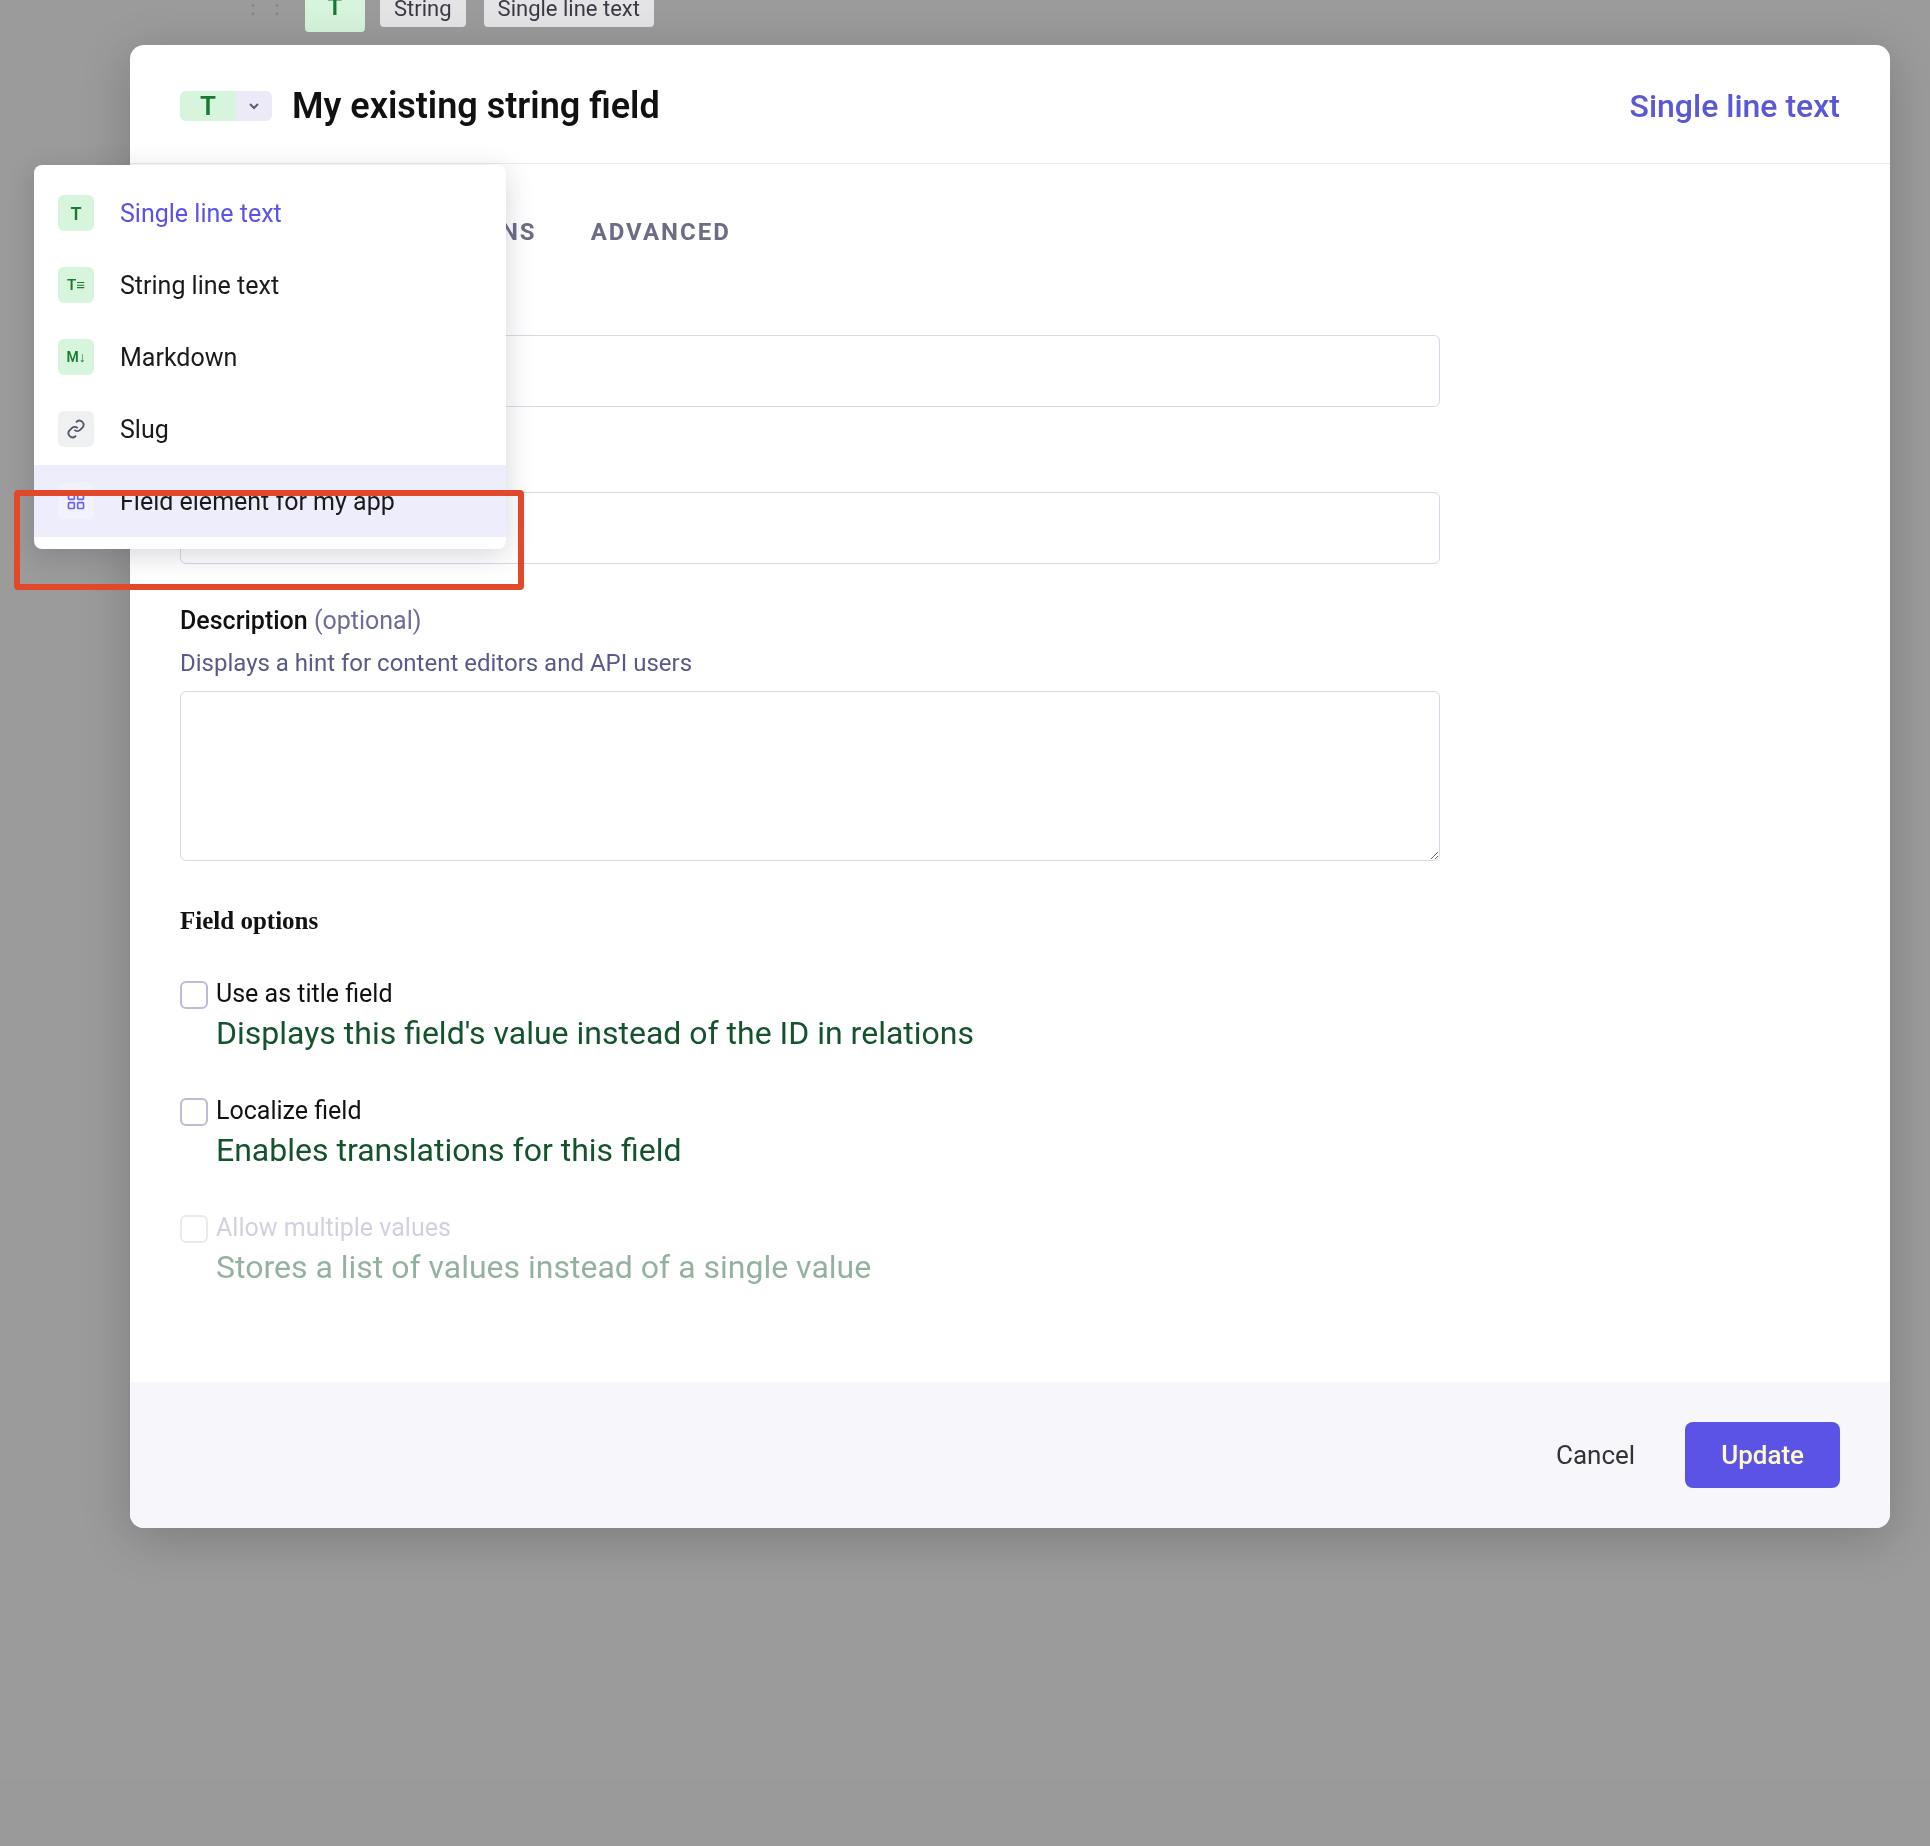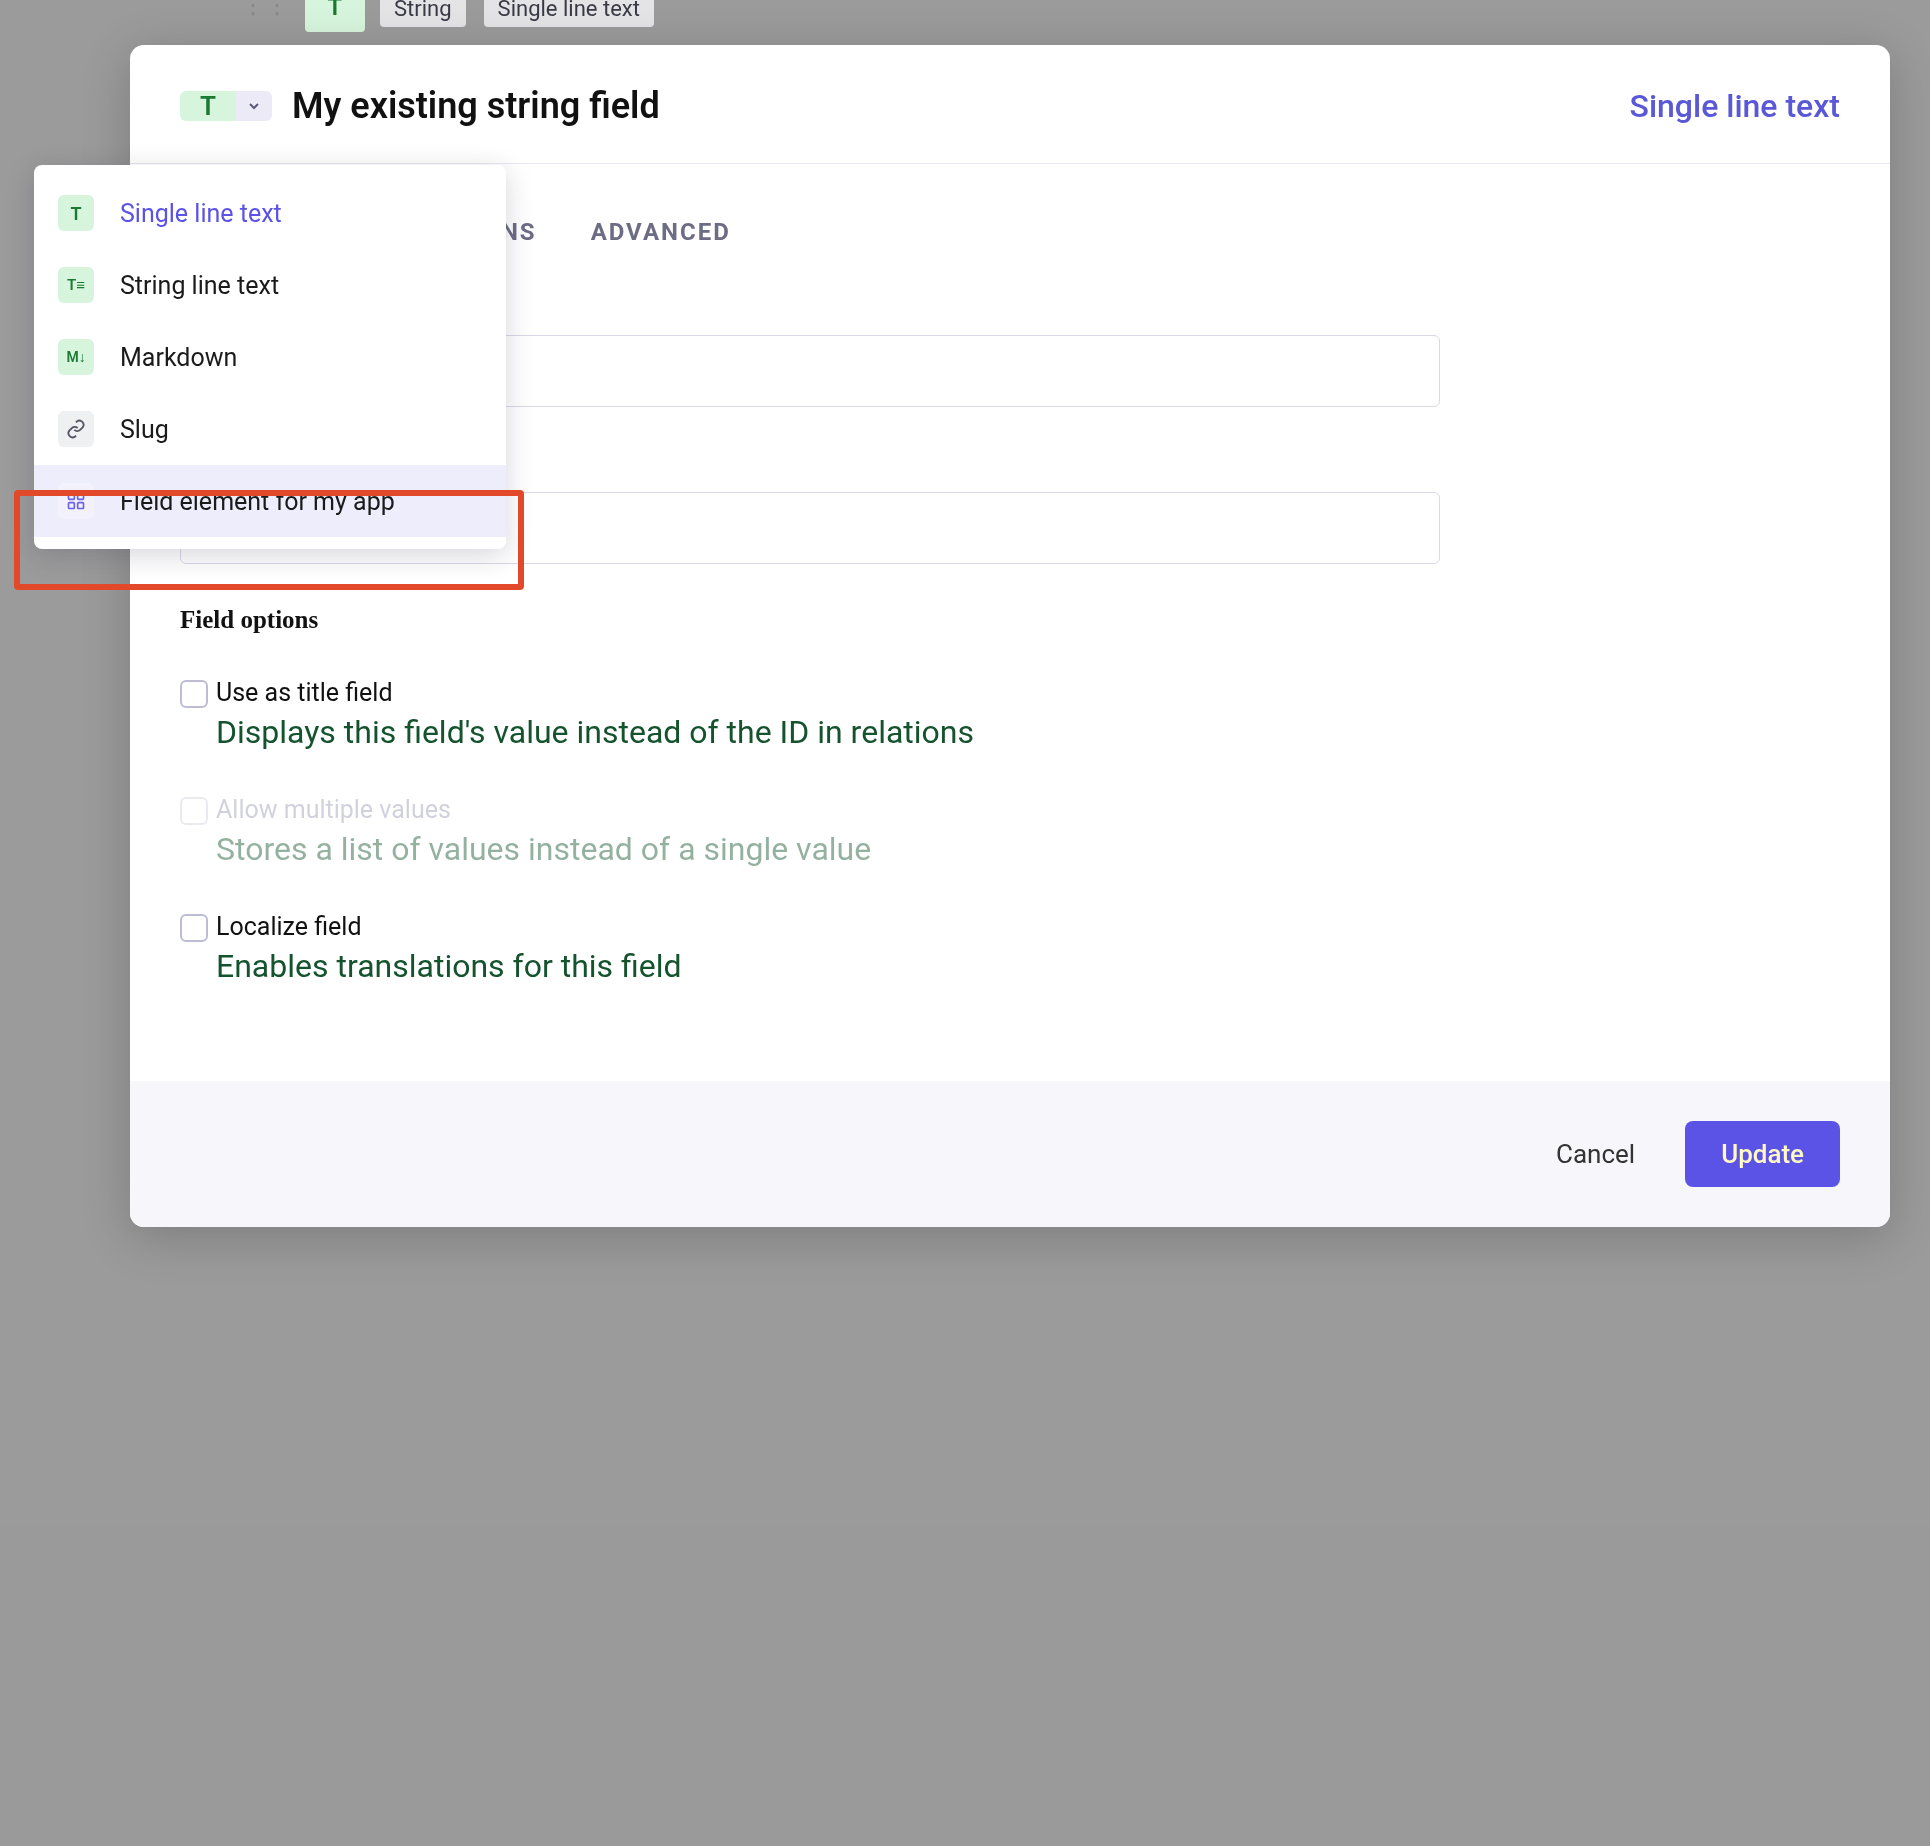--- a/index.html
+++ b/index.html
@@ -177,42 +177,50 @@
 
     <div class="form">
       <div class="fgroup">
         <label class="flabel">Display name</label>
         <input class="finput" value="My existing string field" style="">
       </div>
       <div class="fgroup">
         <label class="flabel">API ID</label>
         <input class="finput" value="myExistingStringField" style="">
       </div>
+      <div class="fgroup">
+        <label class="flabel">
+          <span>Description</span>
+          <span class="opt">(optional)</span>
+        </label>
+        <div class="fhint">Displays a hint for content editors and API users</div>
+        <textarea class="finput" style=""></textarea>
+      </div>
 
       <div class="section-title">Field options</div>
 
       <div class="checkrow">
         <div class="chk"></div>
         <div class="chk-body">
           <div class="ct">Use as title field</div>
           <div class="ch">Displays this field's value instead of the ID in relations</div>
         </div>
       </div>
+      <div class="checkrow">
+        <div class="chk"></div>
+        <div class="chk-body">
+          <div class="ct">Localize field</div>
+          <div class="ch">Enables translations for this field</div>
+        </div>
+      </div>
       <div class="checkrow disabled">
         <div class="chk disabled"></div>
         <div class="chk-body">
           <div class="ct">Allow multiple values</div>
           <div class="ch">Stores a list of values instead of a single value</div>
-        </div>
-      </div>
-      <div class="checkrow">
-        <div class="chk"></div>
-        <div class="chk-body">
-          <div class="ct">Localize field</div>
-          <div class="ch">Enables translations for this field</div>
         </div>
       </div>
     </div>
   </div>
 
   <div class="modal-footer">
     <button class="btn btn-ghost">Cancel</button>
     <button class="btn btn-primary">Update</button>
   </div>
 </div>

